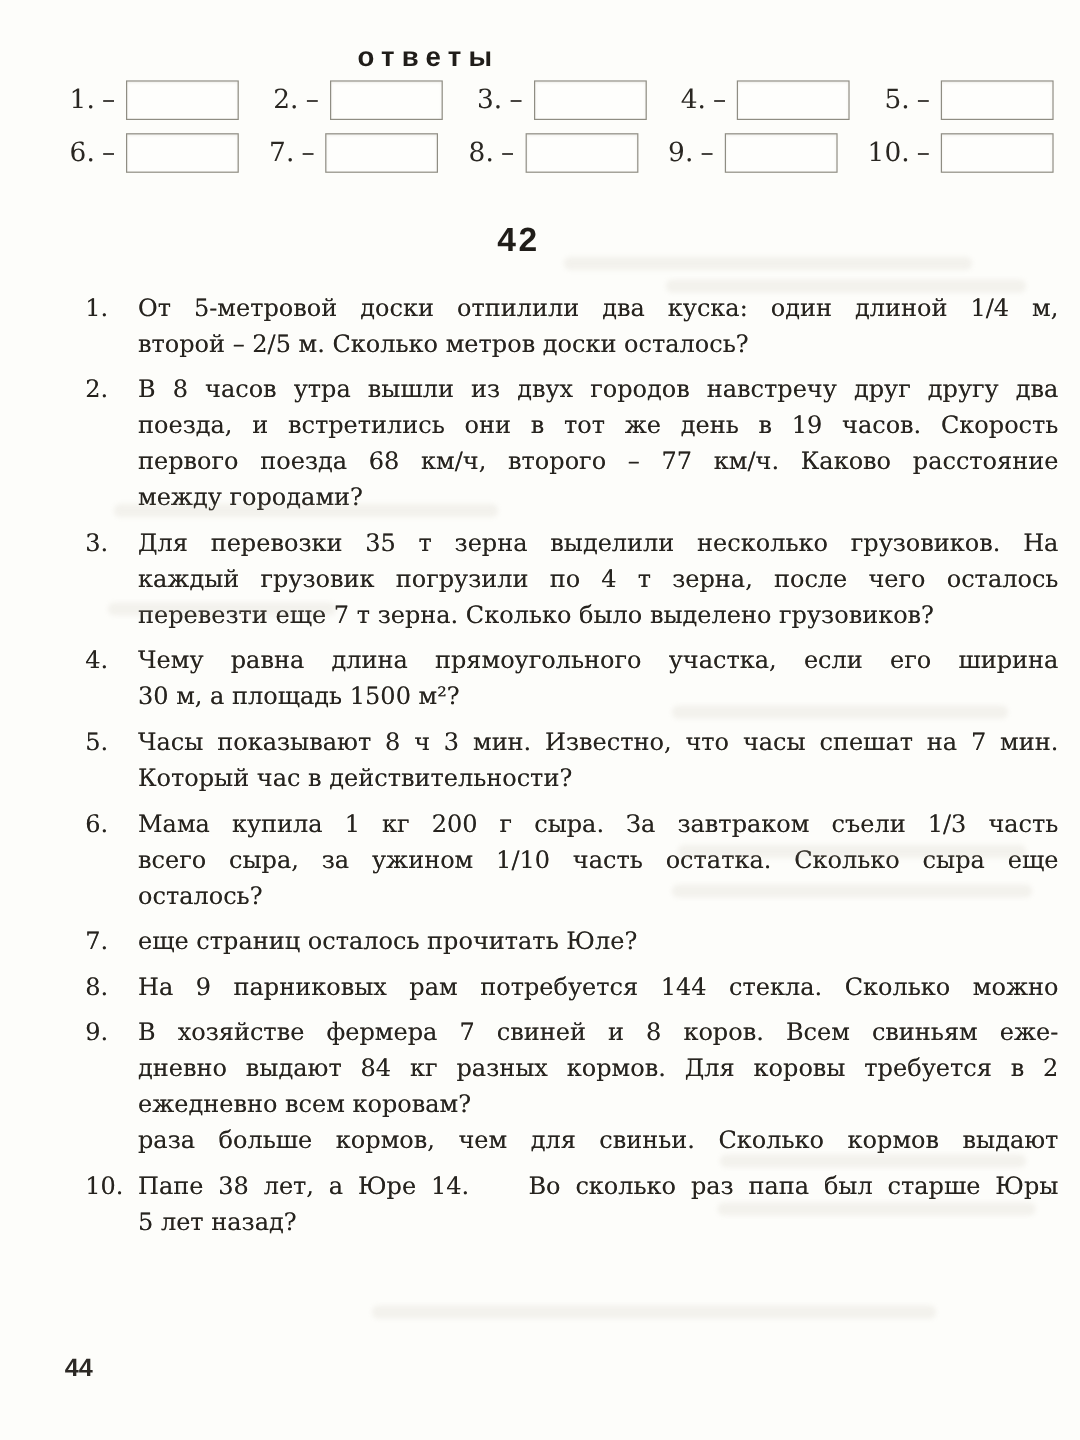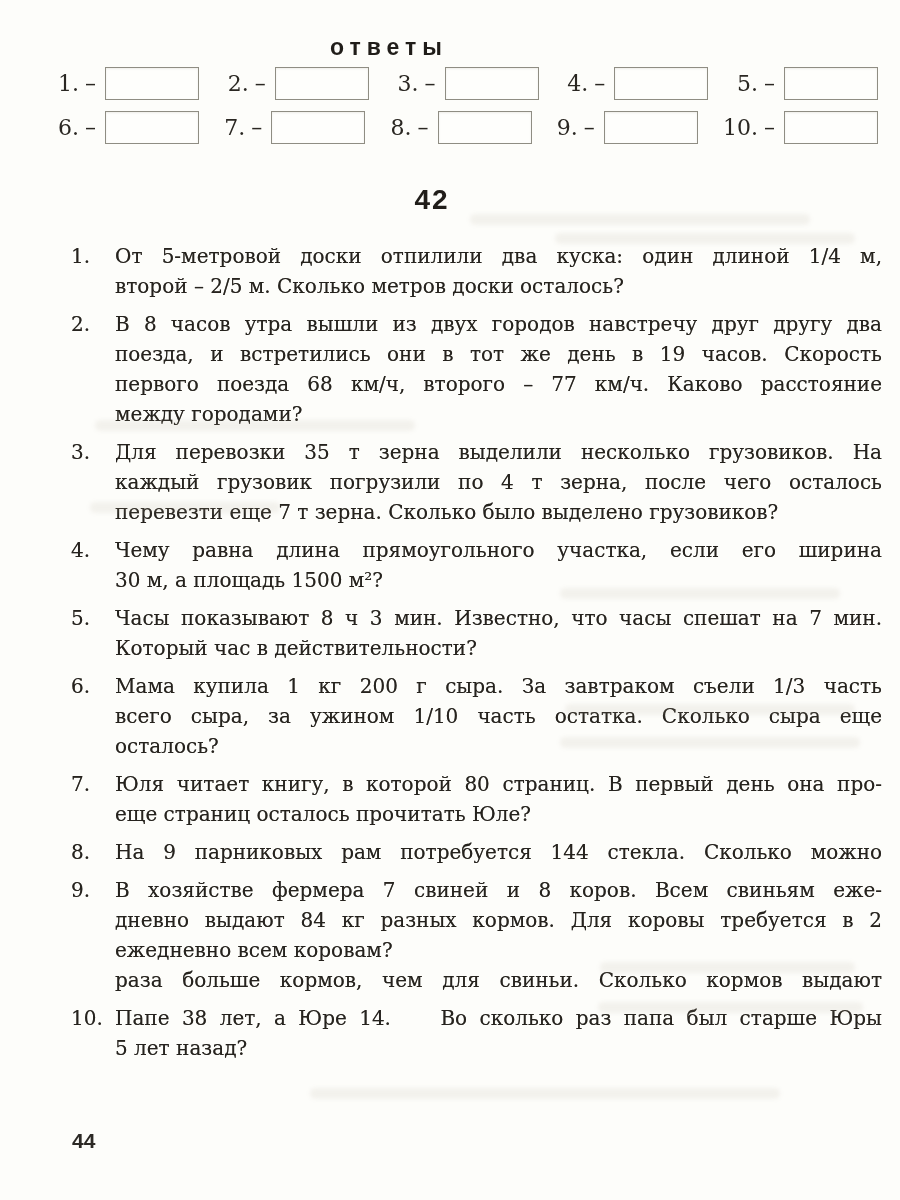--- a/index.html
+++ b/index.html
@@ -16,21 +16,20 @@
     overflow:hidden;
   }
 
   
   .answers-title{
     position:absolute;top:34px;left:0;width:714px;
     text-align:center;
     font-family:"Liberation Sans", sans-serif;
     font-weight:bold;font-size:23px;letter-spacing:6px;
     color:#201d19;
-    padding-left:32px;
   }
   .answers-row{
     position:absolute;left:58px;width:820px;
     display:flex;justify-content:space-between;
   }
   .row1{top:64px;}
   .row2{top:108px;}
   .slot{display:flex;align-items:center;height:38px;}
   .slot-label{font-size:22px;margin-right:6px;color:#2a2722;}
   .slot-dash{font-size:22px;margin-right:9px;color:#2a2722;}
@@ -69,21 +68,21 @@
   .ptext{flex:1;min-width:0;}
   .tline{
     white-space:pre-wrap;
     text-align:justify;
     text-align-last:justify;
   }
   .tline-last{text-align-last:left;}
 
   
   .page-number{
-    position:absolute;top:1129px;left:72px;
+    position:absolute;top:1129px;left:54px;
     font-family:"Liberation Sans", sans-serif;
     font-weight:bold;font-size:21px;color:#2c2925;
   }
 
   
   .ghost{
     position:absolute;height:11px;border-radius:5px;
     background:#b1a896;opacity:0.13;filter:blur(2px);
     pointer-events:none;
   }
@@ -196,21 +195,20 @@
       <div class="pnum">6.</div>
       <div class="ptext">
           <div class="tline">Мама купила 1 кг 200 г сыра. За завтраком съели 1/3 часть</div>
           <div class="tline">всего сыра, за ужином 1/10 часть остатка. Сколько сыра еще</div>
           <div class="tline tline-last">осталось?</div>
         </div>
     </div>
     <div class="problem">
       <div class="pnum">7.</div>
       <div class="ptext">
-          <div class="tline">Юля читает книгу, в которой 80 страниц. В первый день она про-</div>
           <div class="tline tline-last">еще страниц осталось прочитать Юле?</div>
         </div>
     </div>
     <div class="problem">
       <div class="pnum">8.</div>
       <div class="ptext">
           <div class="tline">На 9 парниковых рам потребуется 144 стекла. Сколько можно</div>
         </div>
     </div>
     <div class="problem">

